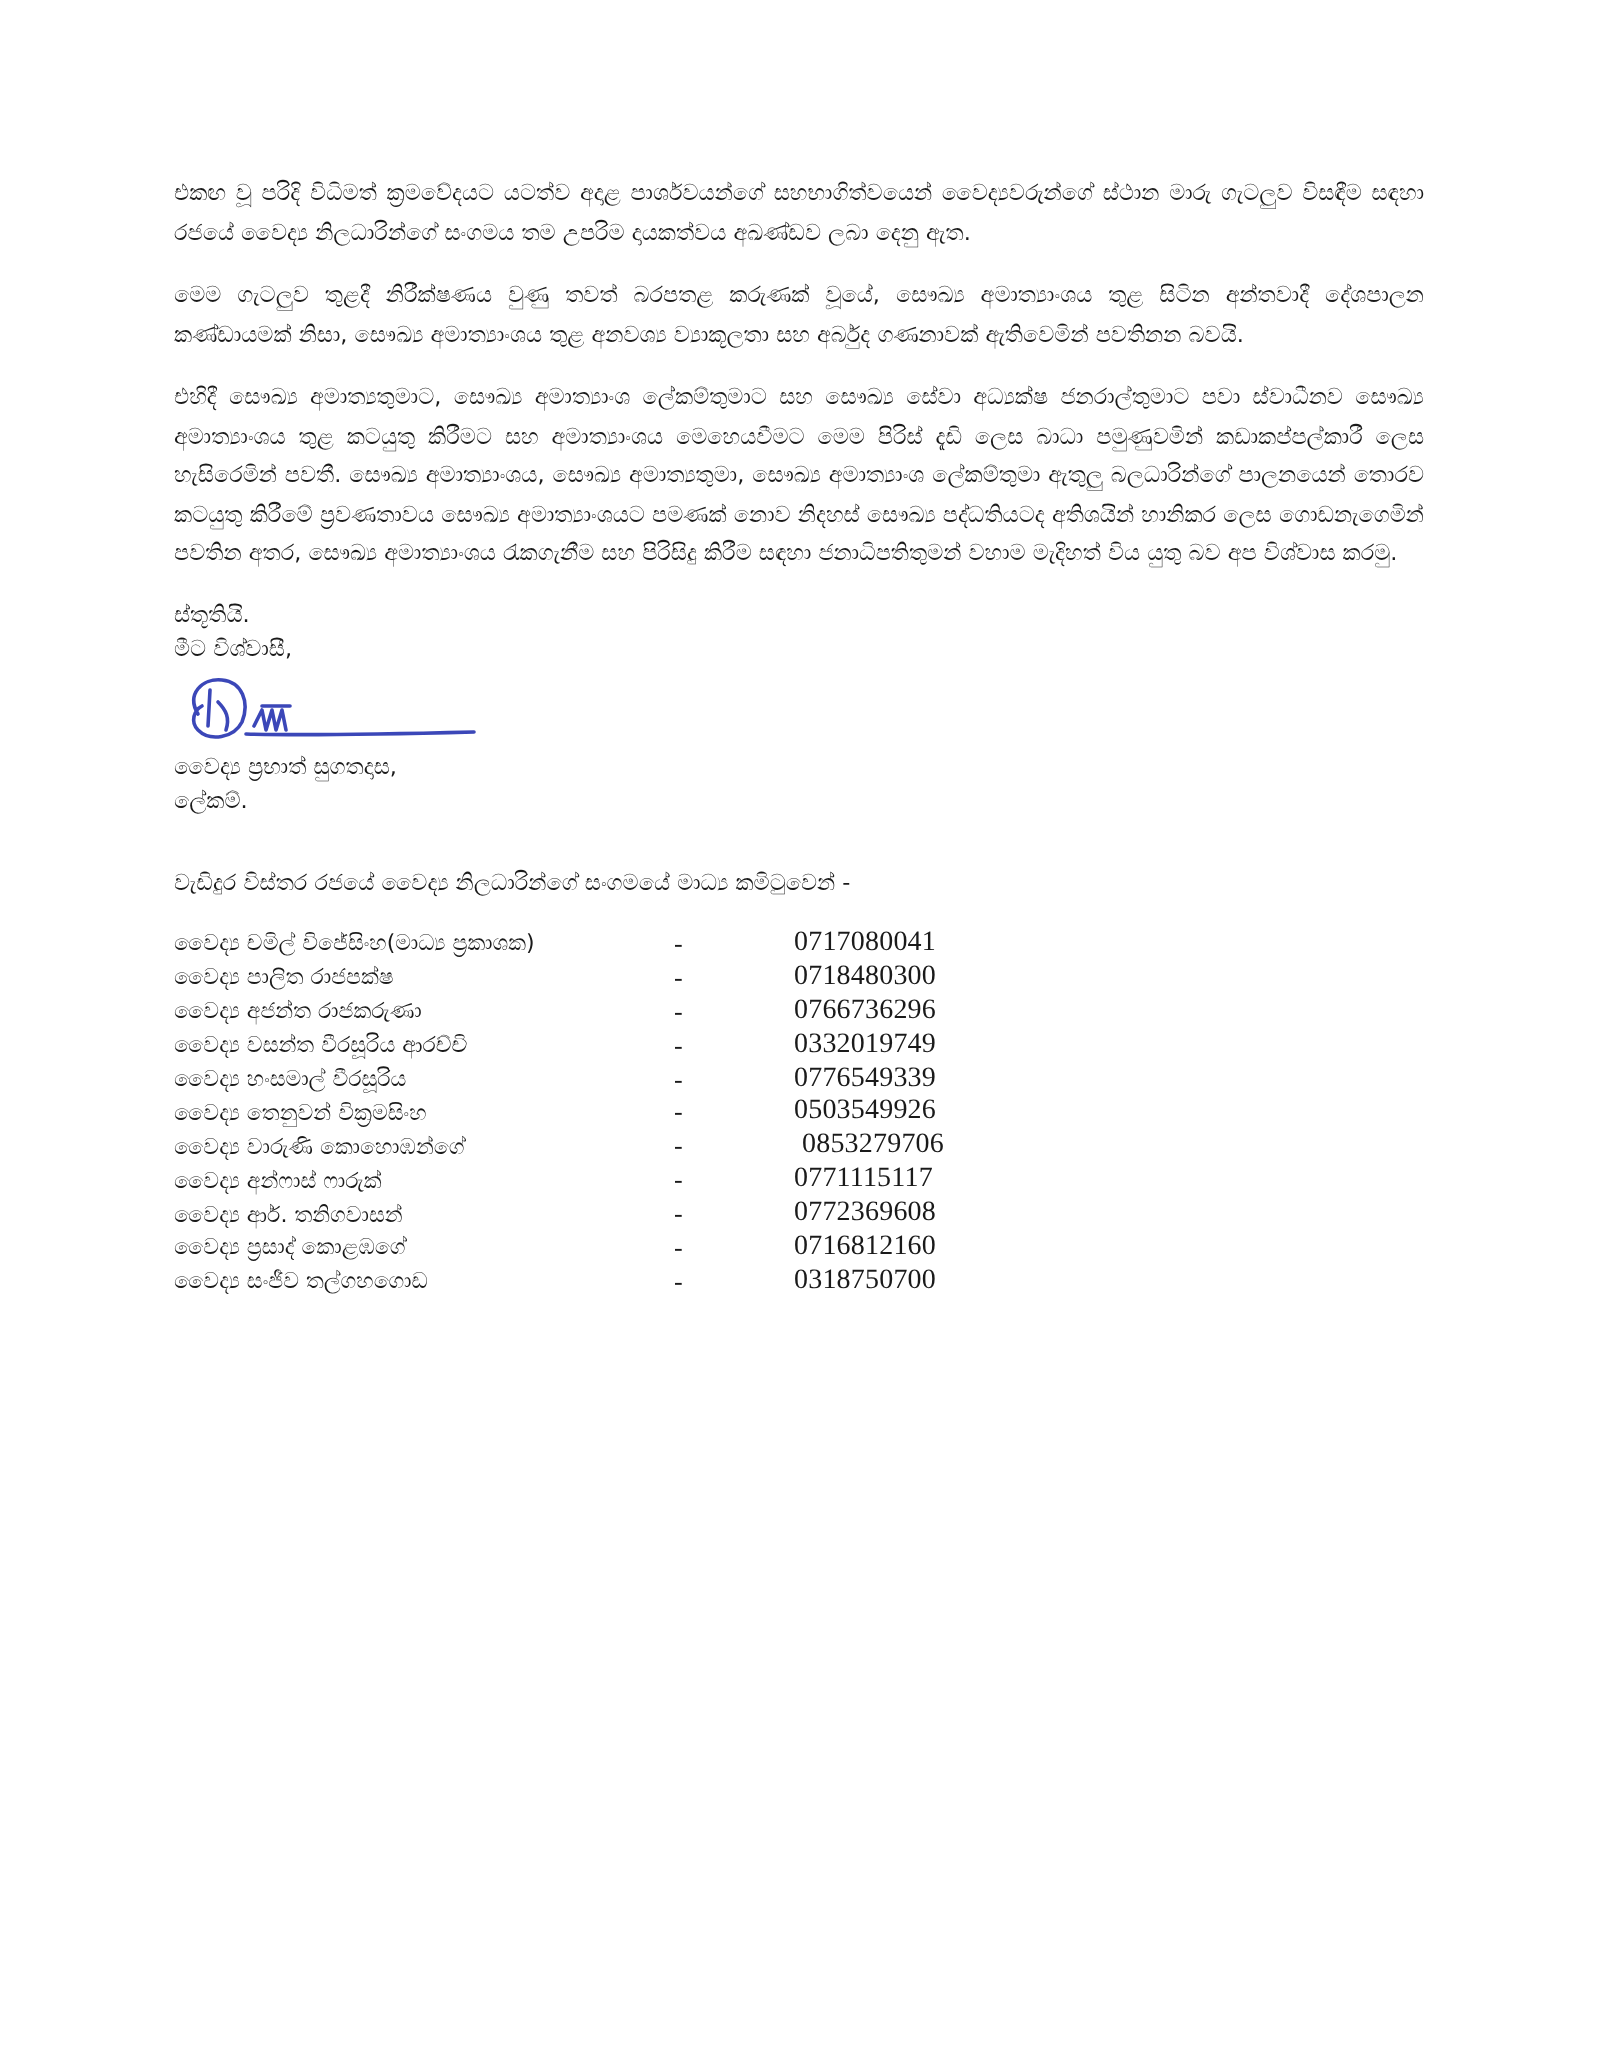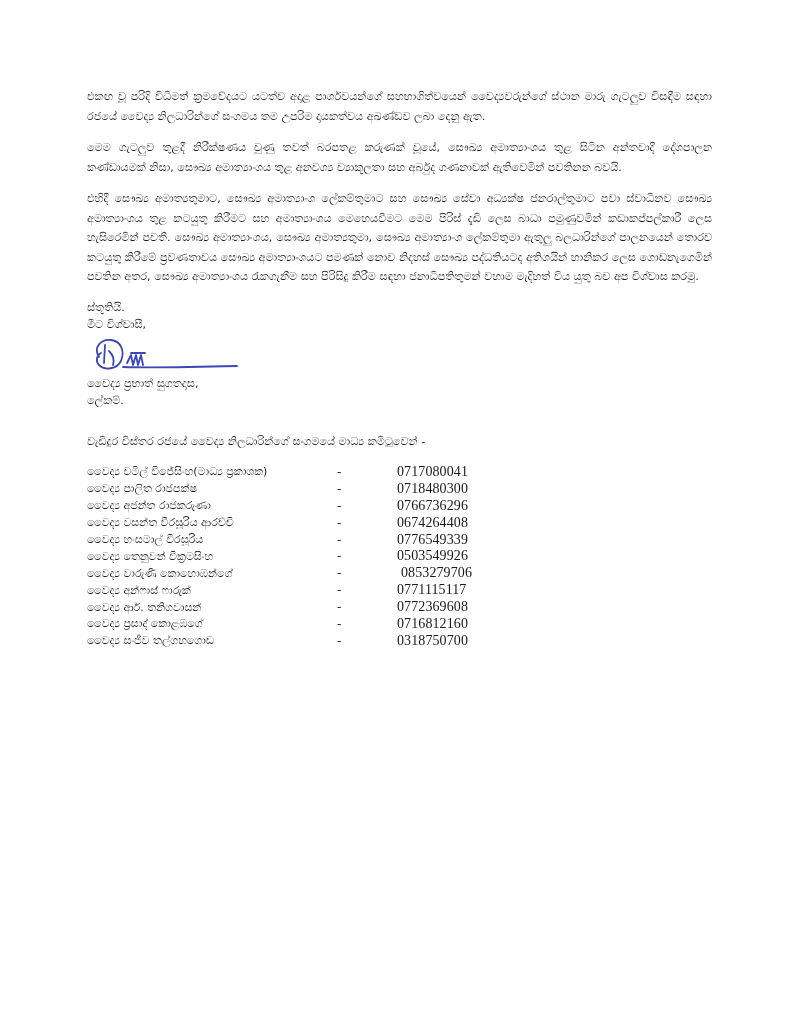--- a/index.html
+++ b/index.html
@@ -126,21 +126,21 @@
       <span class="contact-phone">0718480300</span>
     </div>
     <div class="contact-row">
       <span class="contact-name">වෛද්‍ය අජන්ත රාජකරුණා</span>
       <span class="contact-dash">-</span>
       <span class="contact-phone">0766736296</span>
     </div>
     <div class="contact-row">
       <span class="contact-name">වෛද්‍ය වසන්ත වීරසූරිය ආරච්චි</span>
       <span class="contact-dash">-</span>
-      <span class="contact-phone">0674264408</span>
+      <span class="contact-phone">0332019749</span>
     </div>
     <div class="contact-row">
       <span class="contact-name">වෛද්‍ය හංසමාල් වීරසූරිය</span>
       <span class="contact-dash">-</span>
       <span class="contact-phone">0776549339</span>
     </div>
     <div class="contact-row">
       <span class="contact-name">වෛද්‍ය තෙනුවන් වික්‍රමසිංහ</span>
       <span class="contact-dash">-</span>
       <span class="contact-phone">0503549926</span>

